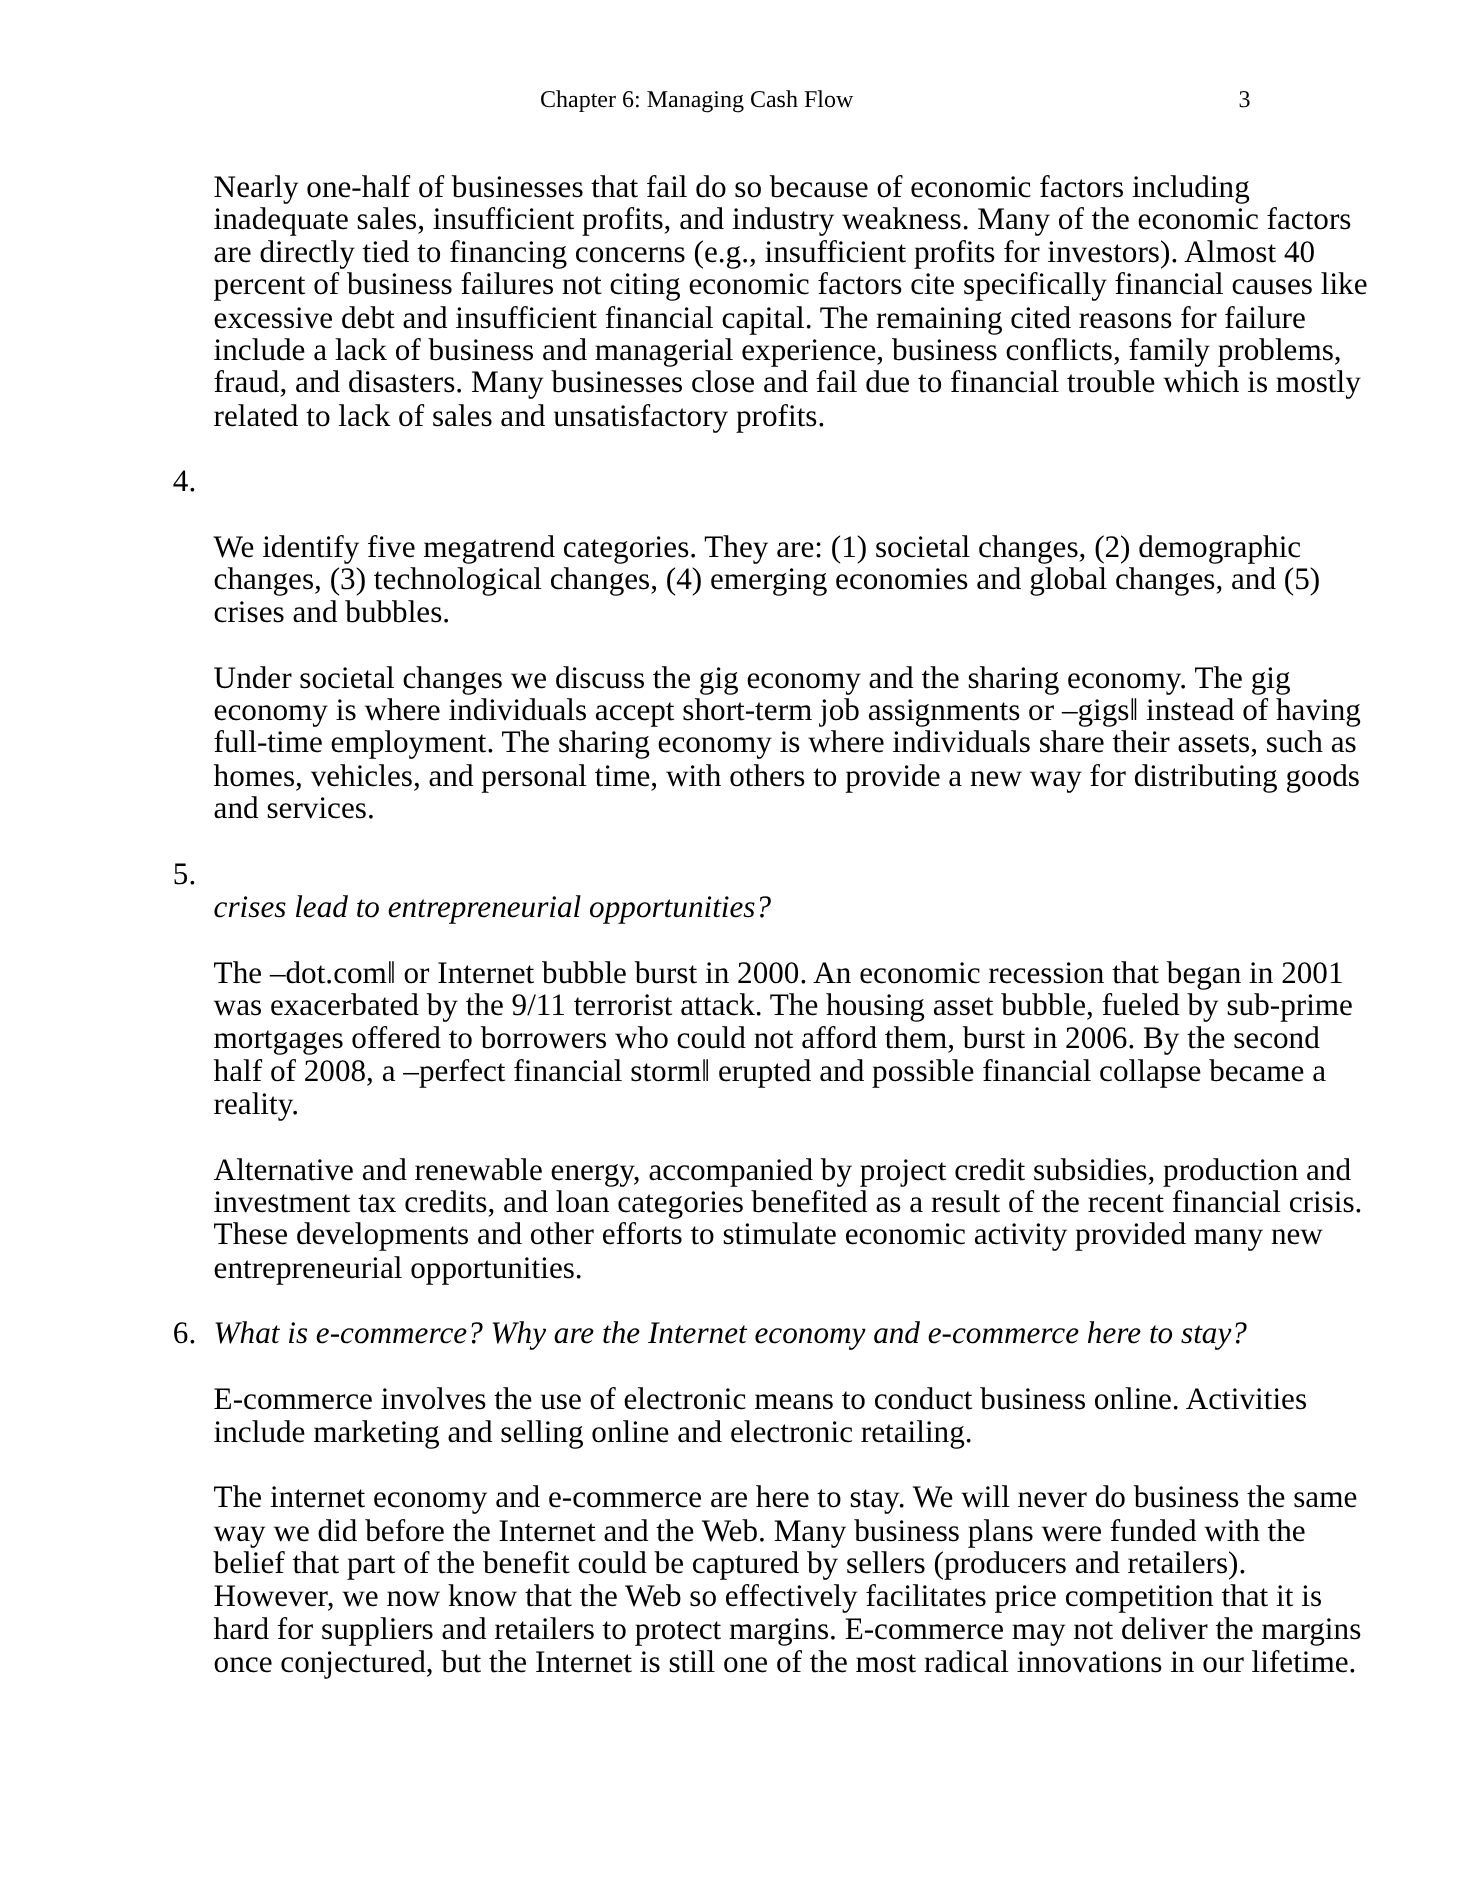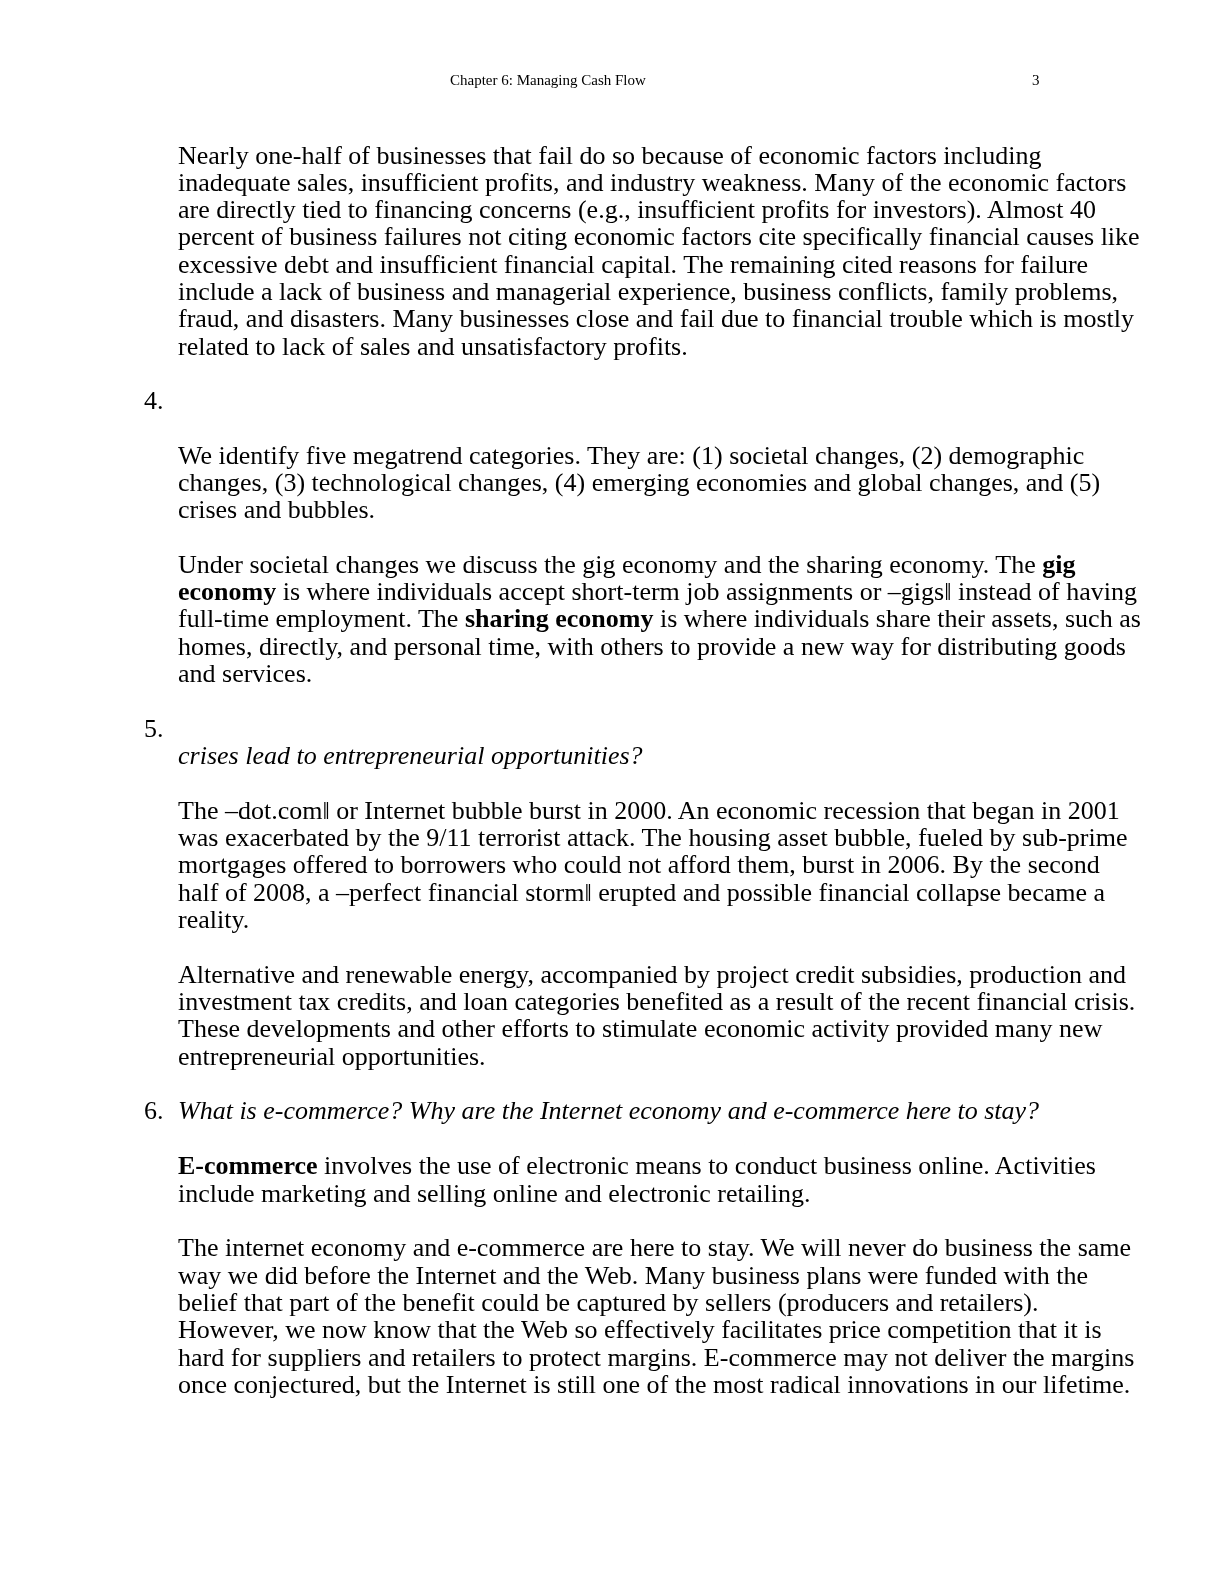--- a/index.html
+++ b/index.html
@@ -1,24 +1,24 @@
 <!DOCTYPE html>
 <html><head>
   <meta charset="utf-8">
   <style>
     html, body { margin: 0; padding: 0; background: #ffffff; }
     body { width: 1224px; height: 1584px; position: relative; overflow: hidden;
       font-family: "Liberation Serif", "DejaVu Serif", serif; color: #000; }
-    .hdr { position: absolute; top: 72px; font-size: 15px; white-space: nowrap; text-align: center; }
+    .hdr { position: absolute; top: 72px; font-size: 20px; white-space: nowrap; text-align: center; }
     #hdr-title { left: 450px; }
     #hdr-page { left: 1032px; }
     .line { position: absolute; left: 178px; font-size: 26px; white-space: nowrap; line-height: 27px; }
     .q .num { position: absolute; left: -34px; font-style: normal; }
     .q { font-style: italic; }
-    b { font-weight: bold; }
+    b { font-weight: normal; }
   </style>
 </head>
 <body>
 
 <div>
   <span id="hdr-title" class="hdr">Chapter 6: Managing Cash Flow</span>
   <span id="hdr-page" class="hdr">3</span>
 </div>
 
 <div>
@@ -42,21 +42,21 @@
 
   <div class="line" style="top:551px">
     <span>Under societal changes we discuss the gig economy and the sharing economy. The </span><b>gig</b>
   </div>
   <div class="line" style="top:578px">
     <b>economy</b><span> is where individuals accept short-term job assignments or –gigs‖ instead of having</span>
   </div>
   <div class="line" style="top:605px">
     <span>full-time employment. The </span><b>sharing economy</b><span> is where individuals share their assets, such as</span>
   </div>
-  <div class="line" style="top:633px">homes, directly, and personal time, with others to provide a new way for distributing goods</div>
+  <div class="line" style="top:633px">homes, vehicles, and personal time, with others to provide a new way for distributing goods</div>
   <div class="line" style="top:660px">and services.</div>
 </div>
 
 <div>
   <div class="line q" style="top:715px">
     <span class="num">5.</span>
   </div>
   <div class="line q" style="top:742px">crises lead to entrepreneurial opportunities?</div>
 
   <div class="line" style="top:797px">The –dot.com‖ or Internet bubble burst in 2000.  An economic recession that began in 2001</div>

